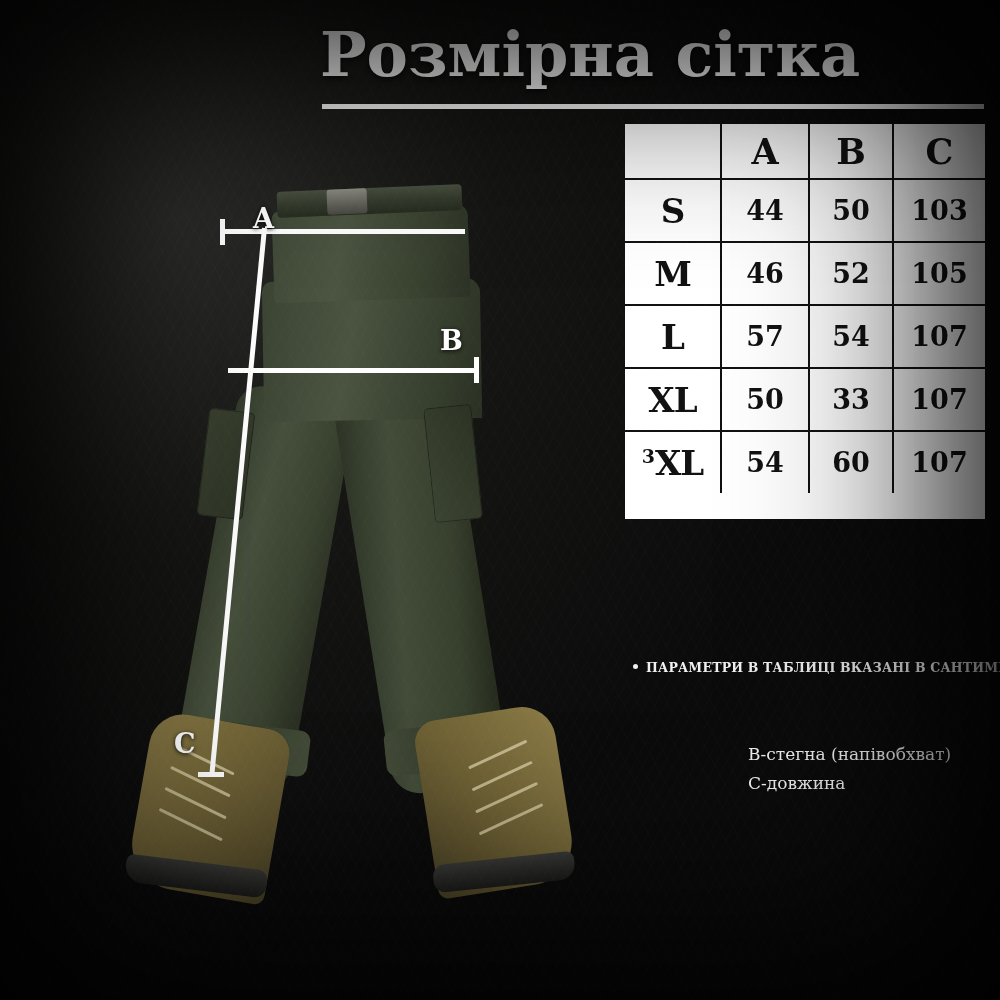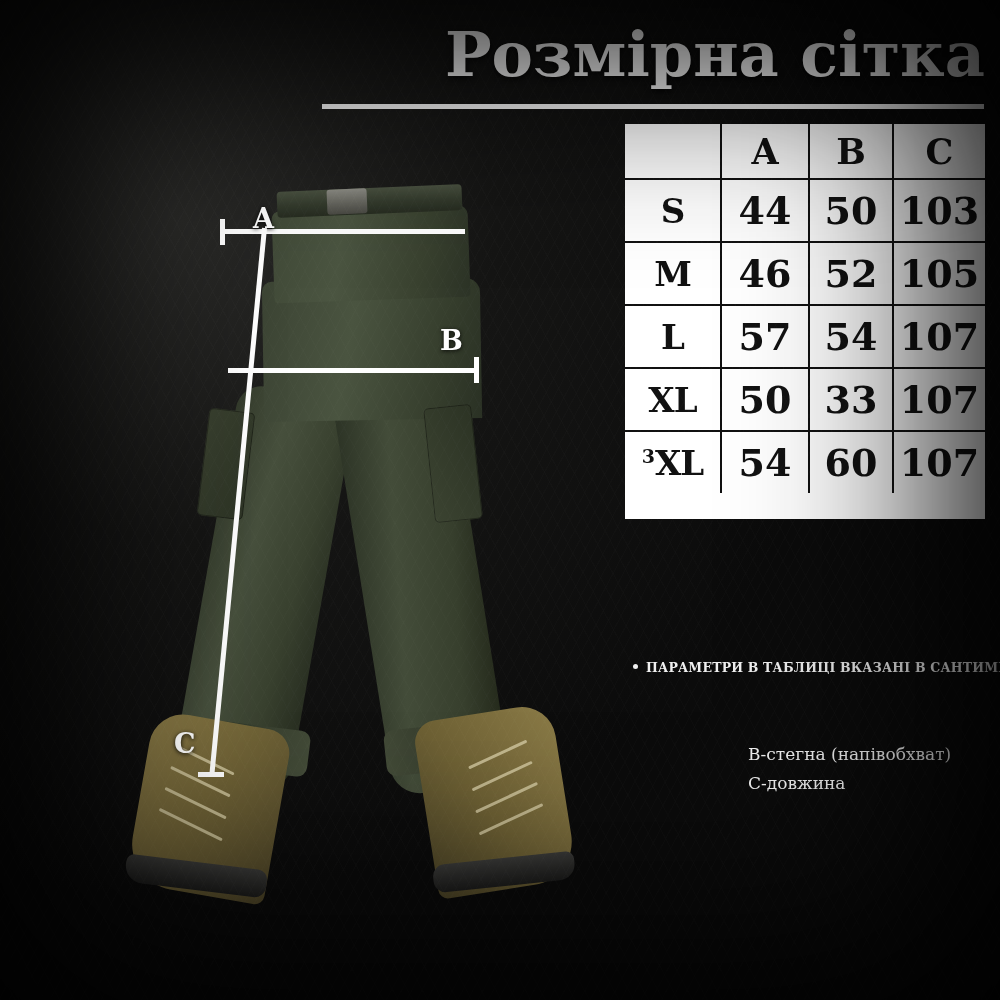--- a/index.html
+++ b/index.html
@@ -37,21 +37,21 @@
     pointer-events: none;
     box-shadow: inset 0 0 190px 60px rgba(0,0,0,0.92);
   }
 
   
   .title {
     position: absolute;
     left: 320px;
     top: 22px;
     width: 665px;
-    text-align: right;
+    text-align: left;
     font-family: "DejaVu Serif", serif;
     font-weight: bold;
     font-size: 62px;
     line-height: 1.05;
     letter-spacing: 0px;
     color: #ffffff;
     text-shadow: 0 2px 6px rgba(0,0,0,.8);
   }
   .title-underline {
     position: absolute;
@@ -77,21 +77,21 @@
     table-layout: fixed;
   }
   table.size-table td, table.size-table th {
     border: 2px solid #111;
     color: #111;
     text-align: center;
     font-family: "DejaVu Serif", serif;
     font-weight: bold;
     height: 61px;
     padding: 0;
-    font-size: 38px;
+    font-size: 27px;
   }
   table.size-table thead th {
     border-top: none;
     font-size: 35px;
     height: 54px;
   }
   table.size-table thead th.blank {
     border-left: none;
     border-top: none;
   }

